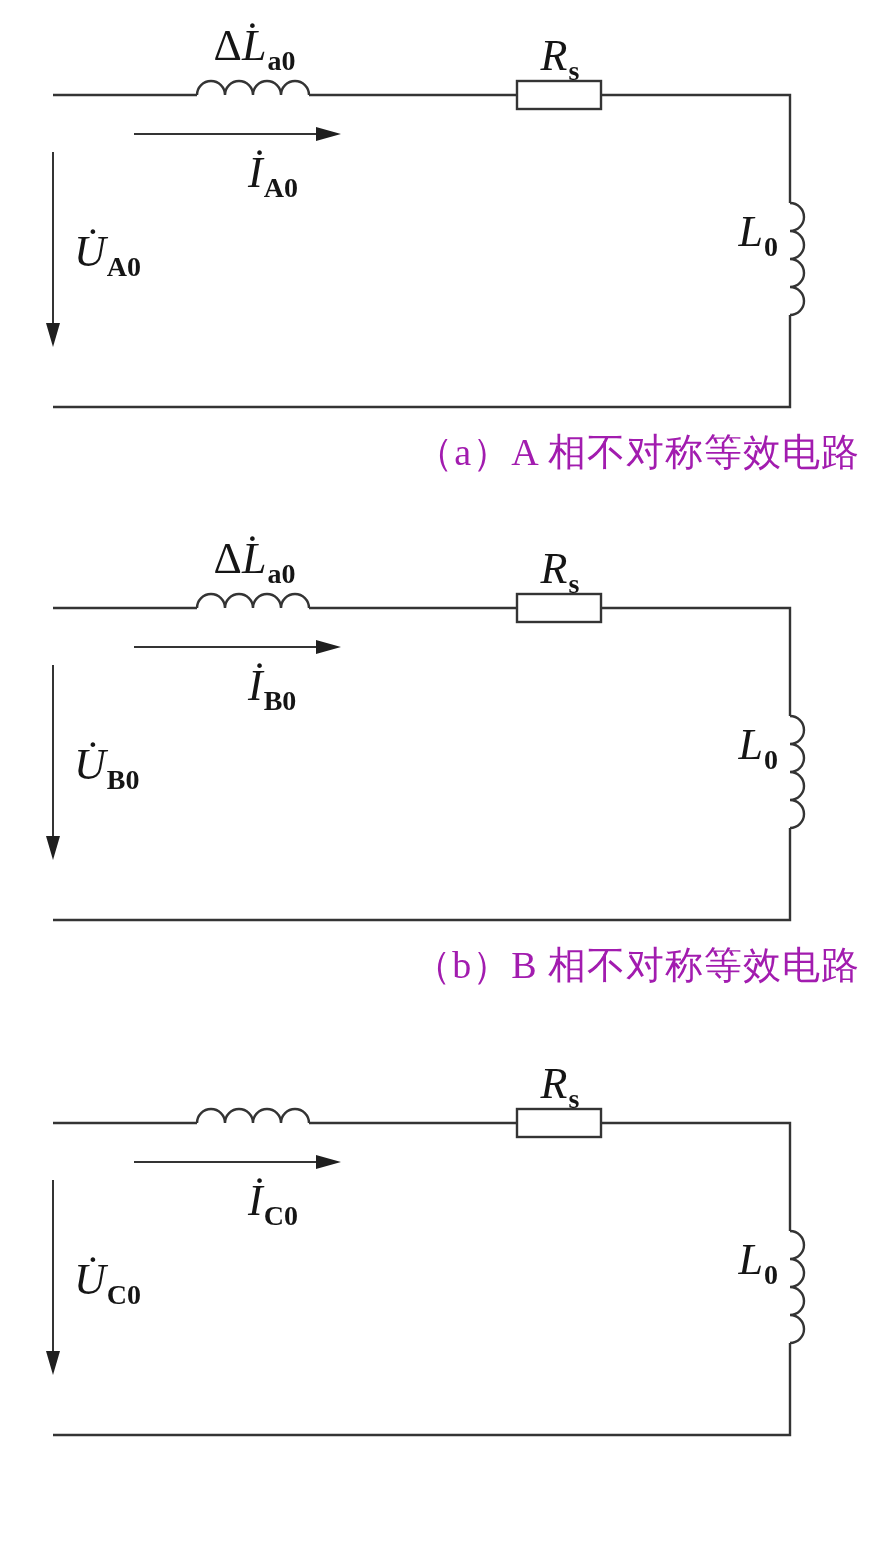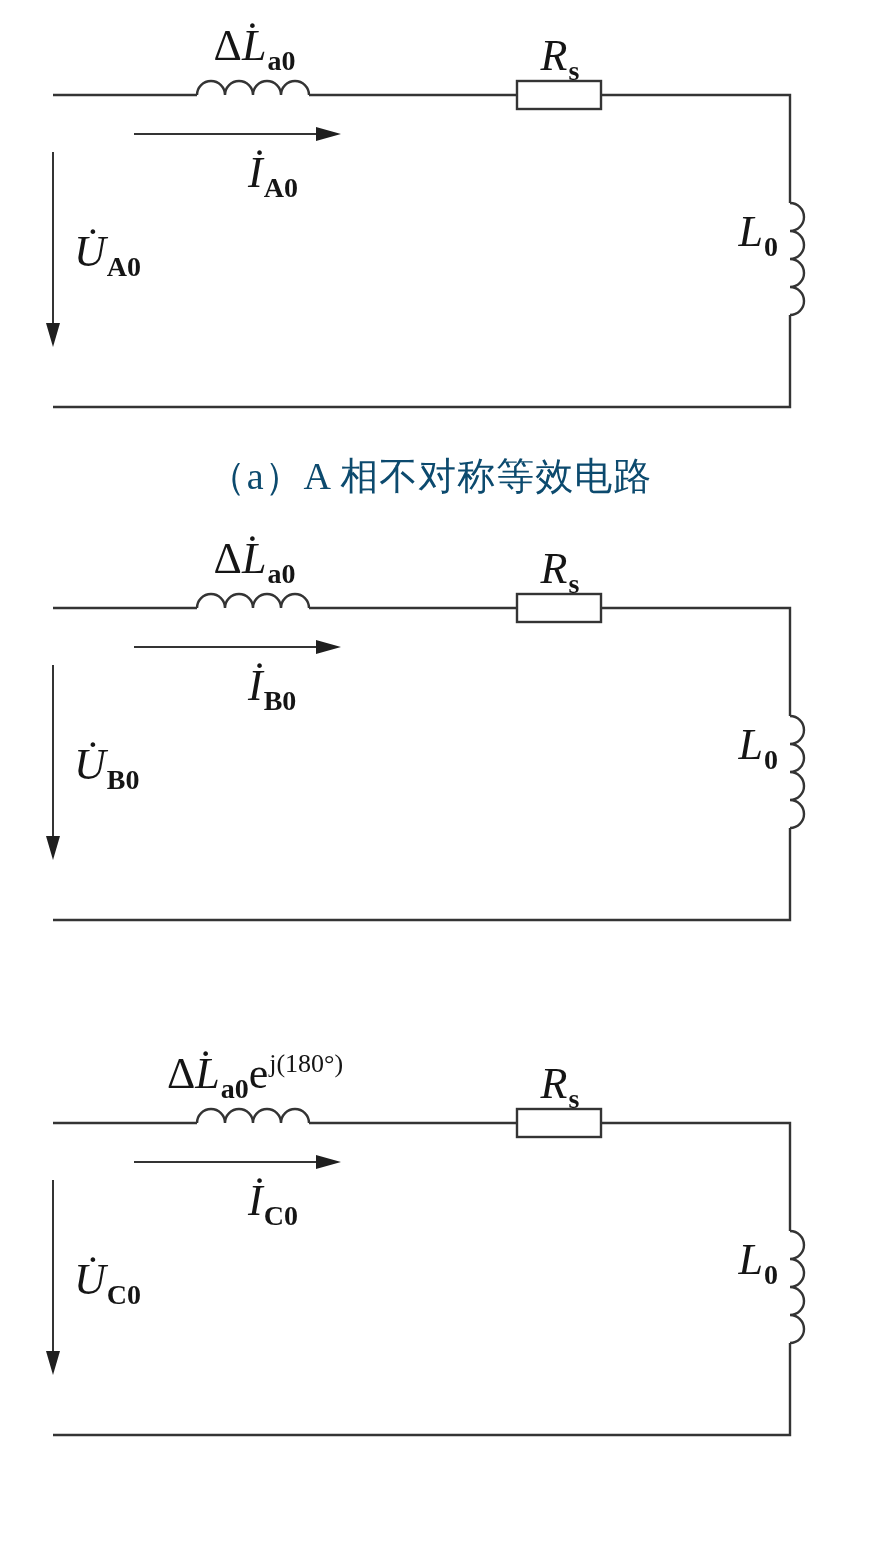--- a/index.html
+++ b/index.html
@@ -24,23 +24,23 @@
   .mit{font-style:italic;}
   .mnorm{font-style:normal;}
   .msub{font-style:normal;font-size:28px;position:relative;top:10px;margin-left:1px;font-weight:bold;}
   .msup{font-style:normal;font-size:26px;position:relative;top:-16px;margin-left:1px;}
   .lbl-ind{left:130px;top:24px;width:250px;text-align:center;}
   .lbl-res{left:485px;top:28px;width:150px;text-align:center;margin-top:6px;}
   .lbl-cur{left:248px;top:151px;width:90px;}
   .lbl-volt{left:74px;top:230px;text-align:right;}
   .lbl-load{left:690px;top:210px;width:88px;text-align:right;}
   .caption{
-    position:absolute;left:0;top:452px;width:860px;
-    text-align:center;
-    font-size:38px;line-height:1.3;color:#0c4a6e;
+    position:absolute;left:0;top:428px;width:860px;
+    text-align:right;
+    font-size:38px;line-height:1.3;color:#a21caf;
     letter-spacing:1px;
   }
 </style>
 </head>
 <body>
 
 <div class="page">
 
   <section class="circuit" style="top:0px;">
     <svg width="875" height="437" viewBox="0 0 875 437">
@@ -96,39 +96,37 @@
     </div>
     <div class="mlabel lbl-cur">
       <span class="mit">İ</span><span class="msub">B0</span>
     </div>
     <div class="mlabel lbl-volt">
       <span class="mit">U̇</span><span class="msub">B0</span>
     </div>
     <div class="mlabel lbl-load">
       <span class="mit">L</span><span class="msub">0</span>
     </div>
+    <div class="caption">（b）B 相不对称等效电路</div>
   </section>
 
   <section class="circuit" style="top:1028px;">
     <svg width="875" height="437" viewBox="0 0 875 437">
       <path class="wire" d="M53 95 H197"></path>
       <path class="wire" d="M197 95 a14 14 0 0 1 28 0 a14 14 0 0 1 28 0 a14 14 0 0 1 28 0 a14 14 0 0 1 28 0"></path>
       <path class="wire" d="M309 95 H517"></path>
       <rect class="resistor" x="517" y="81" width="84" height="28"></rect>
       <path class="wire" d="M601 95 H790 V203"></path>
       <path class="wire" d="M790 203 a14 14 0 0 1 0 28 a14 14 0 0 1 0 28 a14 14 0 0 1 0 28 a14 14 0 0 1 0 28"></path>
       <path class="wire" d="M790 315 V407 H53"></path>
       <path class="thin" d="M134 134 H318"></path>
       <polygon class="ahead" points="341,134 316,127 316,141"></polygon>
       <path class="thin" d="M53 152 V325"></path>
       <polygon class="ahead" points="53,347 46,323 60,323"></polygon>
     </svg>
-    <div class="mlabel lbl-ind">
-      <span class="mnorm">Δ</span><span class="mit">L̇</span><span class="msub">a0</span><span class="mnorm">e</span><span class="msup">j(180°)</span>
-    </div>
     <div class="mlabel lbl-res">
       <span class="mit">R</span><span class="msub">s</span>
     </div>
     <div class="mlabel lbl-cur">
       <span class="mit">İ</span><span class="msub">C0</span>
     </div>
     <div class="mlabel lbl-volt">
       <span class="mit">U̇</span><span class="msub">C0</span>
     </div>
     <div class="mlabel lbl-load">

